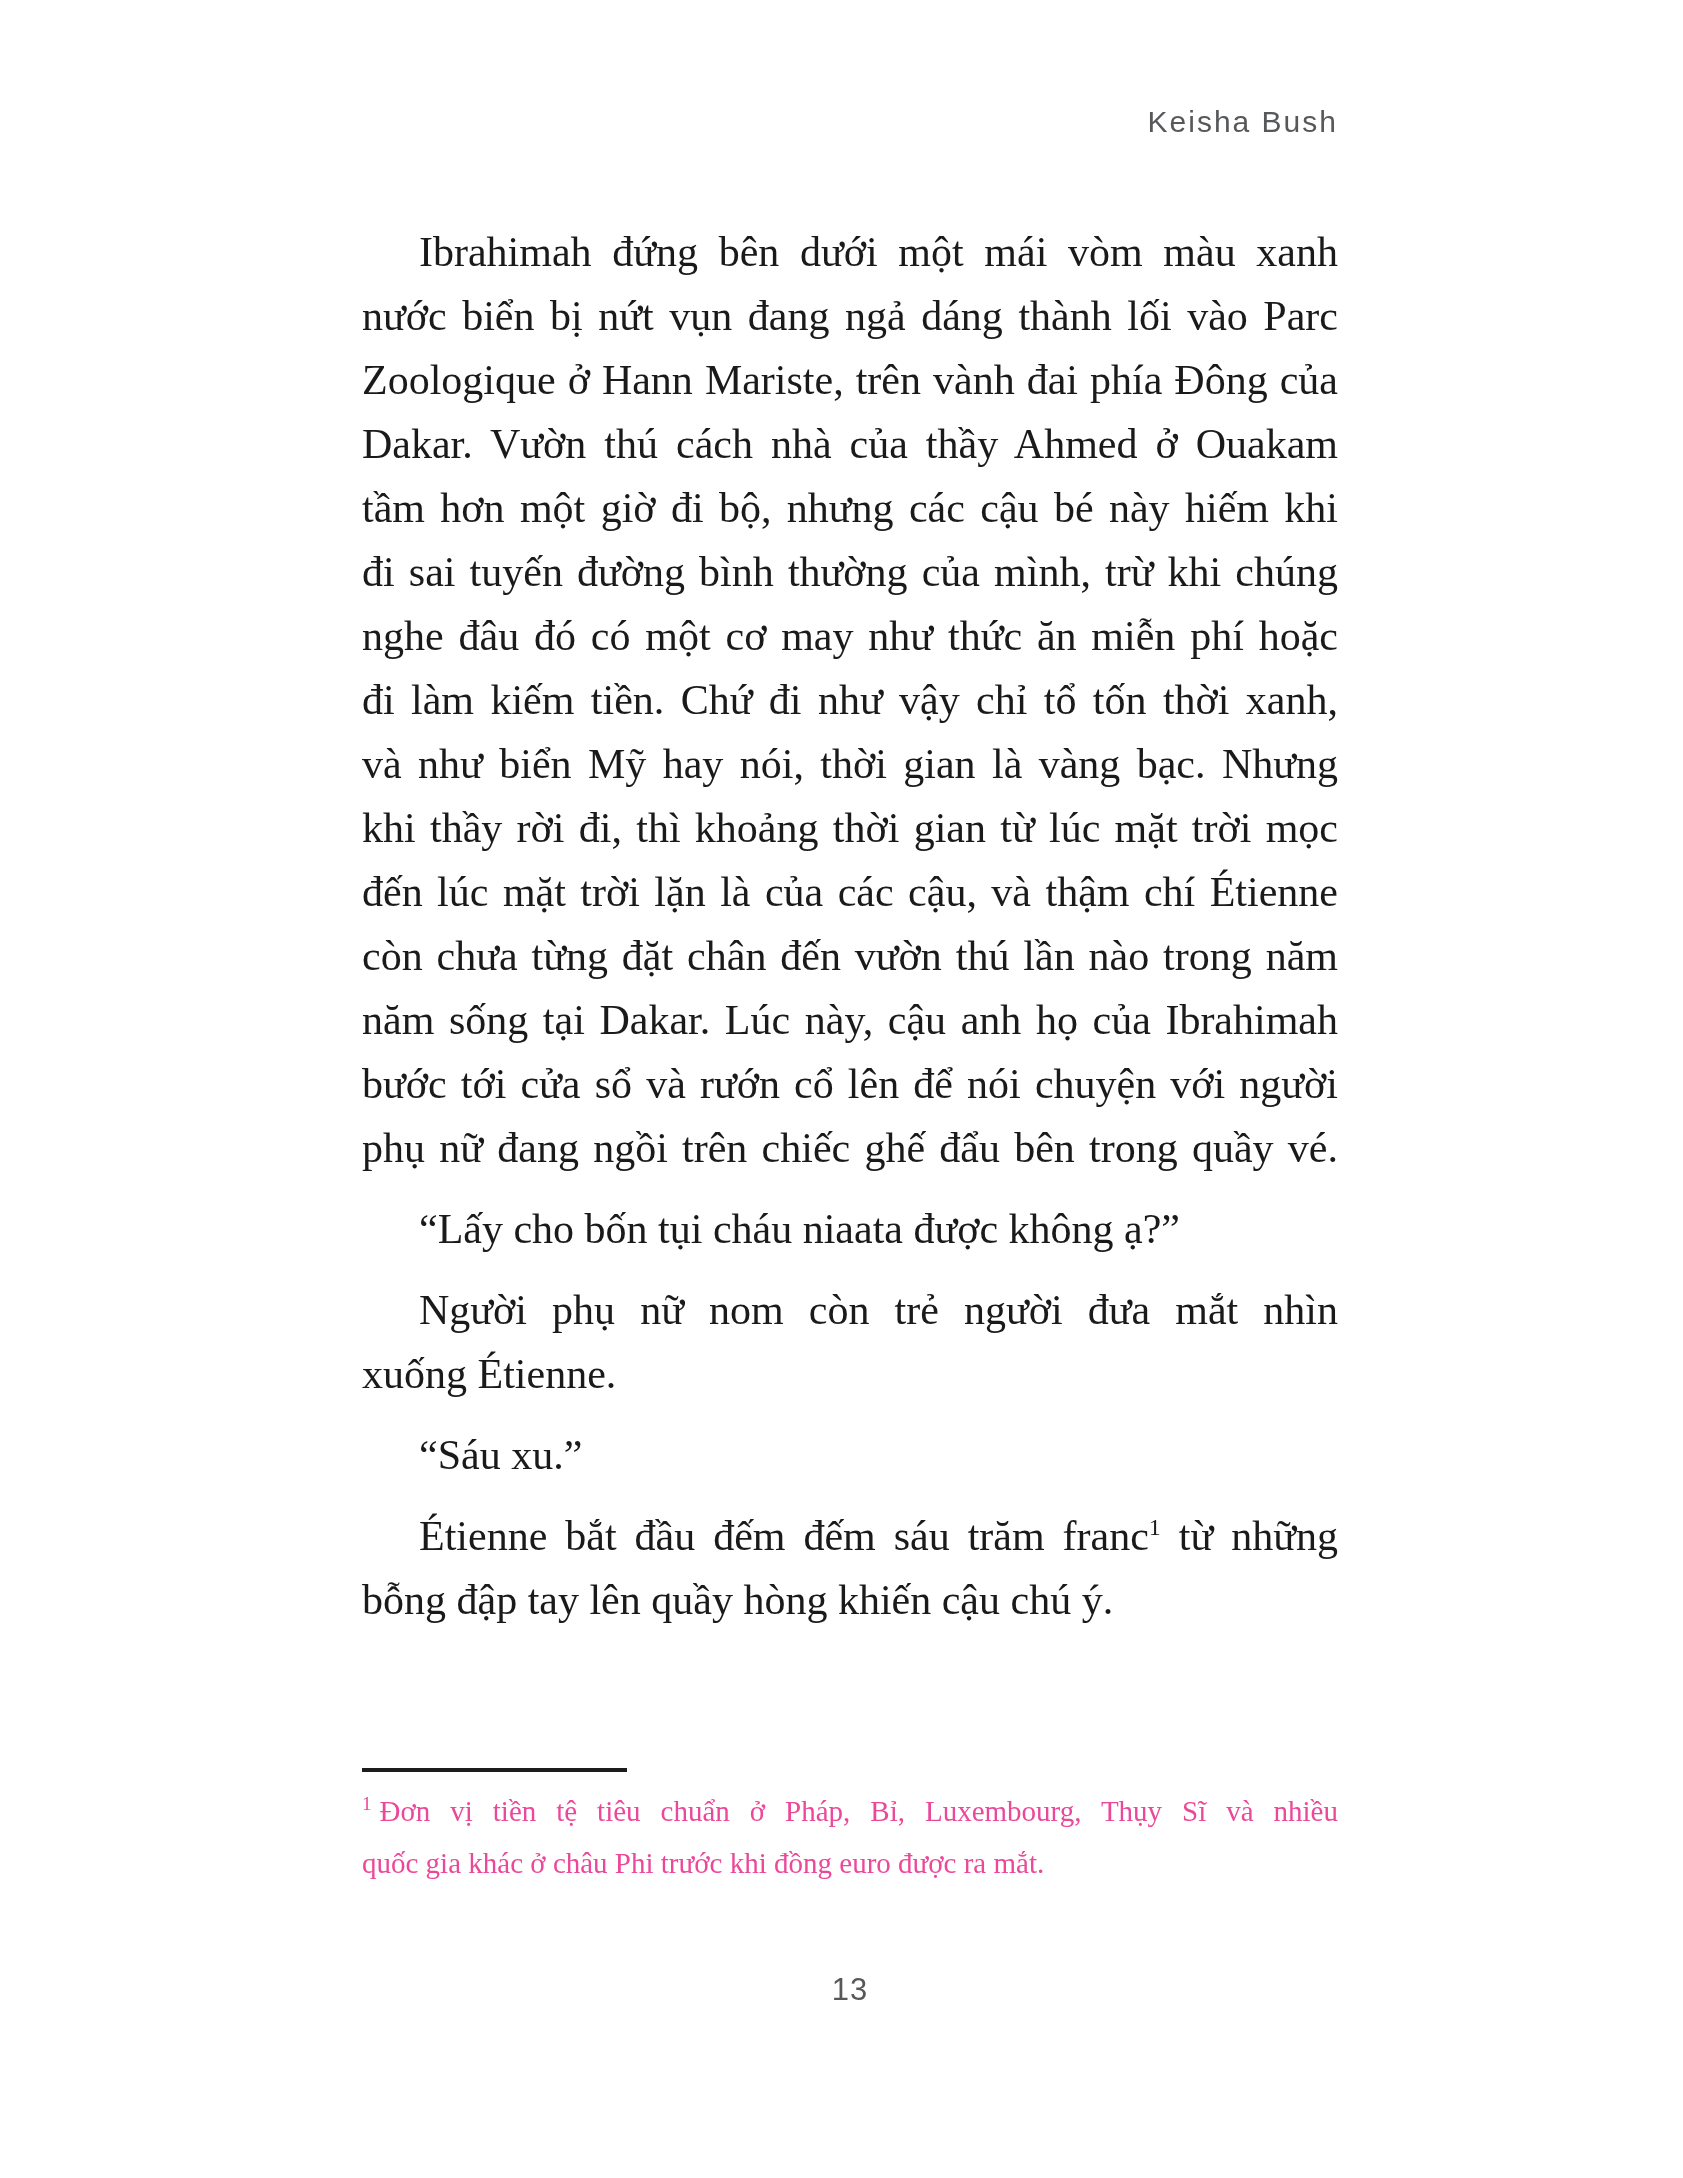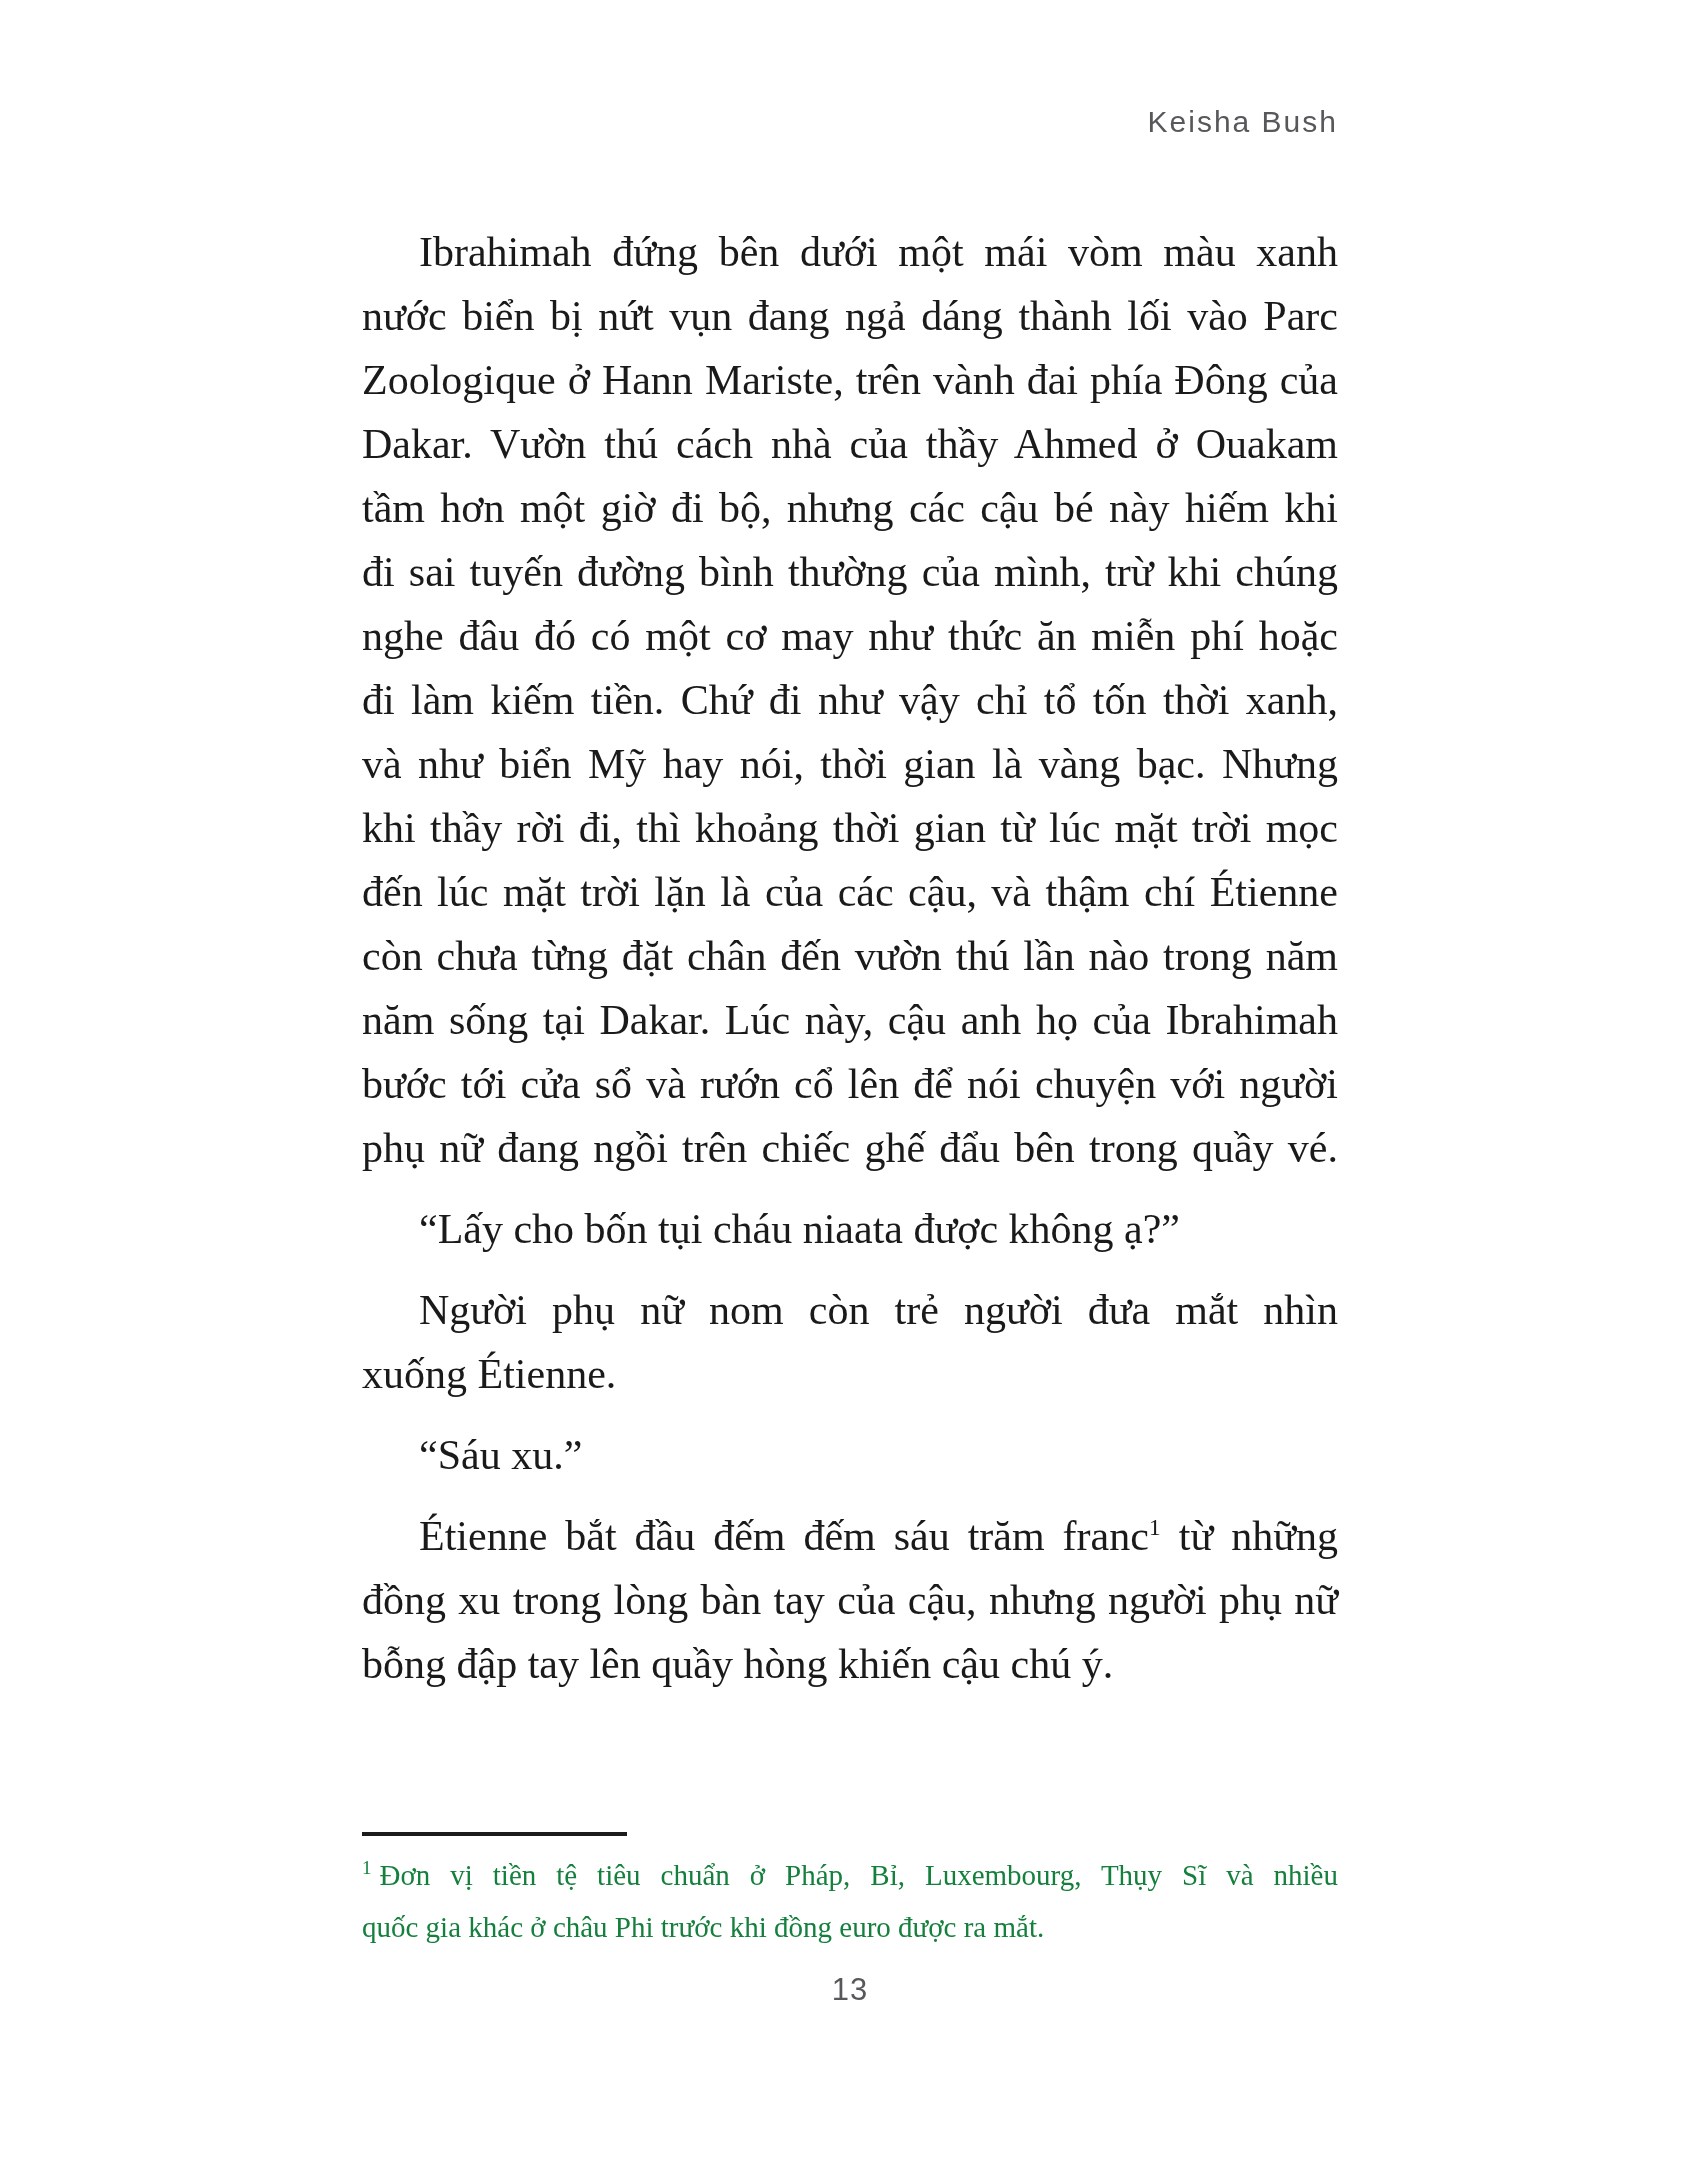--- a/index.html
+++ b/index.html
@@ -53,21 +53,21 @@
   .foreign { }
   .fnref {
     font-size: 24px;
     vertical-align: super;
     line-height: 0;
   }
   
   .footnote {
     margin-top: 136px;
     font-size: 29px;
-    color: #15803d;
+    color: #ec4899;
     font-family: Liberation Serif, serif;
   }
   .footnote-rule {
     width: 265px;
     height: 4px;
     background: #1c1c1c;
     margin: 0 0 13px 0;
   }
   .fln {
     height: 52px;
@@ -128,21 +128,20 @@
       <div class="ln j ind">Người phụ nữ nom còn trẻ người đưa mắt nhìn</div>
       <div class="ln l">xuống Étienne.</div>
     </div>
 
     <div class="para">
       <div class="ln l ind">“Sáu xu.”</div>
     </div>
 
     <div class="para">
       <div class="ln j ind"><span>Étienne bắt đầu đếm đếm sáu trăm franc</span><sup class="fnref">1</sup><span> từ những</span></div>
-      <div class="ln j">đồng xu trong lòng bàn tay của cậu, nhưng người phụ nữ</div>
       <div class="ln l">bỗng đập tay lên quầy hòng khiến cậu chú ý.</div>
     </div>
 
     <div class="footnote">
       <div class="footnote-rule"></div>
       <div class="fln j"><sup class="fnmark">1</sup><span>Đơn vị tiền tệ tiêu chuẩn ở Pháp, Bỉ, Luxembourg, Thụy Sĩ và nhiều</span></div>
       <div class="fln l">quốc gia khác ở châu Phi trước khi đồng euro được ra mắt.</div>
     </div>
 
   </div>

